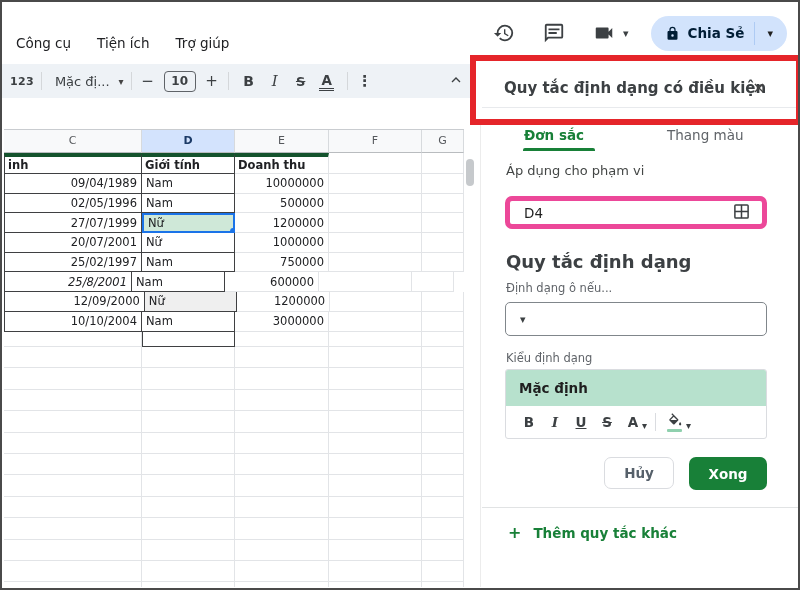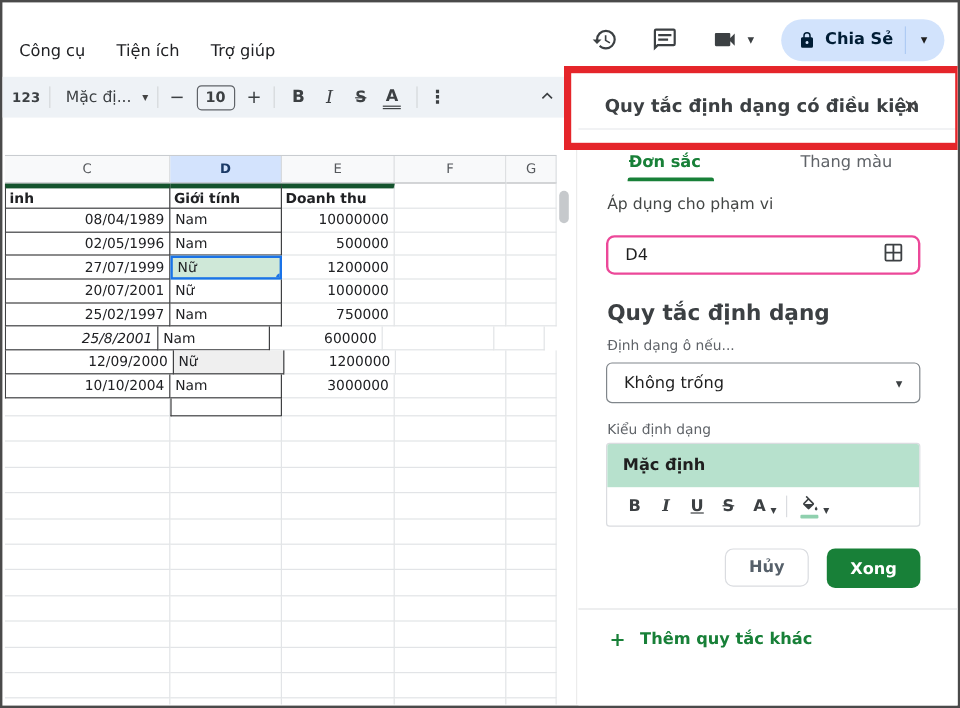--- a/index.html
+++ b/index.html
@@ -94,21 +94,21 @@
   .panel-title{position:absolute;top:22px;left:22px;font-size:15px;font-weight:600;color:#3c4043;}
   .panel-close{position:absolute;top:21px;left:267px;font-size:16px;color:#444;width:20px;text-align:center;}
   .panel-hdiv{position:absolute;top:50px;left:0;width:318px;height:1px;background:#e8eaed;}
   .tab{position:absolute;top:70px;font-size:13.5px;}
   .tab-active{left:42px;color:#188038;font-weight:700;}
   .tab-underline{position:absolute;top:91px;left:41px;width:72px;height:3px;background:#188038;border-radius:2px 2px 0 0;}
   .tab-inactive{left:185px;color:#5f6368;font-weight:500;}
   .sec-label{position:absolute;top:106px;left:24px;font-size:13px;color:#444746;}
   .range-input{
     position:absolute;top:139px;left:23px;width:262px;height:33px;
-    border:2px solid #ec4899;border-radius:7px;display:flex;align-items:center;
+    border:5px solid #ec4899;border-radius:7px;display:flex;align-items:center;
     padding:0 12px 0 14px;font-size:13.5px;color:#1f1f1f;
   }
   .range-input .flex1{flex:1;}
   .grid-icon svg{width:17px;height:17px;stroke:#3c4043;fill:none;stroke-width:1.6;}
   .rules-heading{position:absolute;top:194px;left:24px;font-size:18px;font-weight:700;color:#3c4043;}
   .small-label{position:absolute;font-size:11.5px;color:#5f6368;}
   .cond-label{top:224px;left:24px;}
   .dropdown{
     position:absolute;top:245px;left:23px;width:262px;height:34px;
     border:1px solid #80868b;border-radius:5px;display:flex;align-items:center;
@@ -234,21 +234,21 @@
         </div>
       </div>
       <div class="row" style="height: 21px;">
         <div class="cell dk first tdark lbl" style="width: 138px;">inh</div>
         <div class="cell dk tdark lbl" style="width: 93px;">Giới tính</div>
         <div class="cell lt tdark lbl" style="width: 94px;">Doanh thu</div>
         <div class="cell lt" style="width: 93px;"></div>
         <div class="cell lt" style="width: 42px;"></div>
       </div>
       <div class="row" style="height: 19.7px;">
-        <div class="cell dk first num" style="width: 138px;">08/04/1989</div>
+        <div class="cell dk first num" style="width: 138px;">09/04/1989</div>
         <div class="cell dk gen" style="width: 93px;">Nam</div>
         <div class="cell lt num" style="width: 94px;">10000000</div>
         <div class="cell lt" style="width: 93px;"></div>
         <div class="cell lt" style="width: 42px;"></div>
       </div>
       <div class="row" style="height: 19.7px;">
         <div class="cell dk first num" style="width: 138px;">02/05/1996</div>
         <div class="cell dk gen" style="width: 93px;">Nam</div>
         <div class="cell lt num" style="width: 94px;">500000</div>
         <div class="cell lt" style="width: 93px;"></div>
@@ -409,21 +409,20 @@
             <rect x="2" y="2" width="14" height="14" rx="1"></rect>
             <line x1="2" y1="9" x2="16" y2="9"></line>
             <line x1="9" y1="2" x2="9" y2="16"></line>
           </svg>
       </span>
     </div>
 
     <div class="rules-heading">Quy tắc định dạng</div>
     <div class="small-label cond-label">Định dạng ô nếu...</div>
     <div class="dropdown">
-      <span class="flex1">Không trống</span>
       <span class="dd-caret">▾</span>
     </div>
 
     <div class="small-label style-label">Kiểu định dạng</div>
     <div class="style-box">
       <div class="style-preview">Mặc định</div>
       <div class="style-toolbar">
         <span class="fmt-btn">B</span>
         <span class="fmt-btn fmt-i">I</span>
         <span class="fmt-btn fmt-u">U</span>

